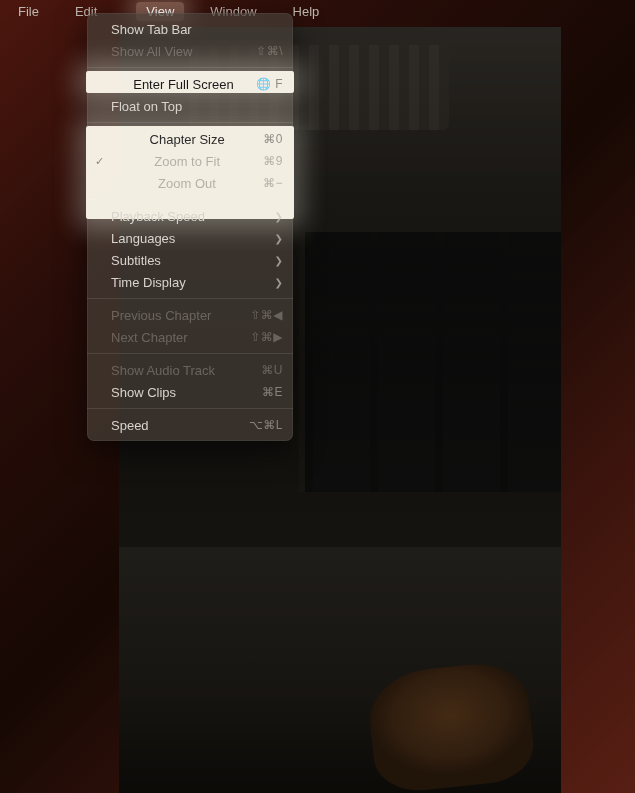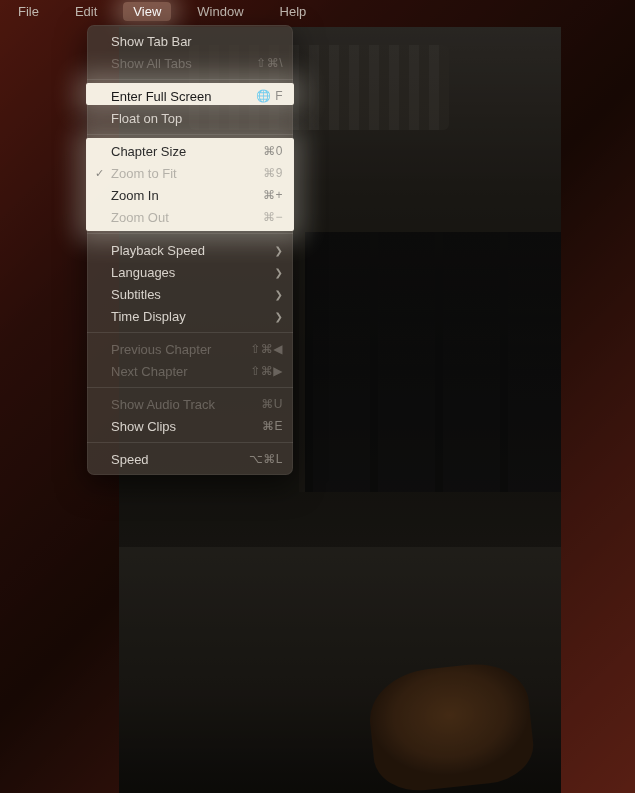--- a/index.html
+++ b/index.html
@@ -40,20 +40,21 @@
     .menubar-item {
       padding: 2px 10px;
       border-radius: 4px;
       cursor: default;
     }
     .menubar-item.active {
       background: rgba(255, 220, 195, 0.35);
       color: #fff;
       position: relative;
       box-shadow: 0 0 20px 8px rgba(255, 245, 225, 0.25);
+      margin-left: 13px;
     }
 
     
     .content-window {
       position: absolute;
       left: 119px;
       top: 27px;
       width: 442px;
       height: 766px;
       z-index: 0;
@@ -106,21 +107,21 @@
       height: 120px;
       background: radial-gradient(80px 60px at 50% 40%, #7a4d25 0%, #5a381c 70%, #3c2512 100%);
       border-radius: 40% 35% 30% 30%;
       transform: rotate(-6deg);
     }
 
     
     .menu {
       position: absolute;
       left: 87px;
-      top: 25px;
+      top: 13px;
       width: 206px;
       z-index: 3;
       background: rgba(70, 62, 55, 0.72);
       color: #d8d3cc;
       border-radius: 7px;
       box-shadow: 0 10px 30px rgba(0,0,0,0.55), inset 0 0 0 1px rgba(255,255,255,0.06);
       padding: 5px 0;
       font-size: 13px;
     }
     .menu-item {
@@ -165,21 +166,21 @@
     
     .highlight-band {
       position: absolute;
       left: -1px;
       right: -1px;
       background: rgba(255, 250, 238, 0.94);
       box-shadow: 0 0 25px 10px rgba(255, 250, 238, 0.28);
       z-index: -1;
       border-radius: 2px;
     }
-    .menu-item.in-light .label { color: #2b2b2b; }
+    .menu-item.in-light .label { color: #2b2b2b; text-align: center; }
     .menu-item.in-light .shortcut { color: rgba(60,60,60,0.55); }
     .menu-item.in-light .check { color: rgba(60,60,60,0.6); }
     .menu-item.in-light.disabled .label,
     .menu-item.in-light.disabled .shortcut {
       color: rgba(60,60,60,0.35);
     }
     .menu-item.hovered {
       
     }
     .menu-item.hovered .label { color: #1a1a1a; font-weight: 400; }
@@ -204,21 +205,21 @@
 
 <div class="menu">
 
   <div class="highlight-band" style="top:58px; height:22px;"></div>
   <div class="highlight-band" style="top:113px; height:93px;"></div>
 
   <div class="menu-item">
     <span class="label">Show Tab Bar</span>
   </div>
   <div class="menu-item disabled">
-    <span class="label">Show All Tabs</span>
+    <span class="label">Show All View</span>
     <span class="shortcut">⇧⌘\</span>
   </div>
   <div class="menu-sep"></div>
 
   <div class="menu-item in-light hovered">
     <span class="label">Enter Full Screen</span>
     <span class="shortcut">🌐 F</span>
   </div>
   <div class="menu-item">
     <span class="label">Float on Top</span>
@@ -227,24 +228,20 @@
 
   <div class="menu-item in-light">
     <span class="label">Chapter Size</span>
     <span class="shortcut">⌘0</span>
   </div>
   <div class="menu-item in-light disabled">
     <span class="check">✓</span>
     <span class="label">Zoom to Fit</span>
     <span class="shortcut">⌘9</span>
   </div>
-  <div class="menu-item in-light">
-    <span class="label">Zoom In</span>
-    <span class="shortcut">⌘+</span>
-  </div>
   <div class="menu-item in-light disabled">
     <span class="label">Zoom Out</span>
     <span class="shortcut">⌘−</span>
   </div>
   <div class="menu-sep"></div>
 
   <div class="menu-item">
     <span class="label">Playback Speed</span>
     <span class="submenu-arrow">❯</span>
   </div>

